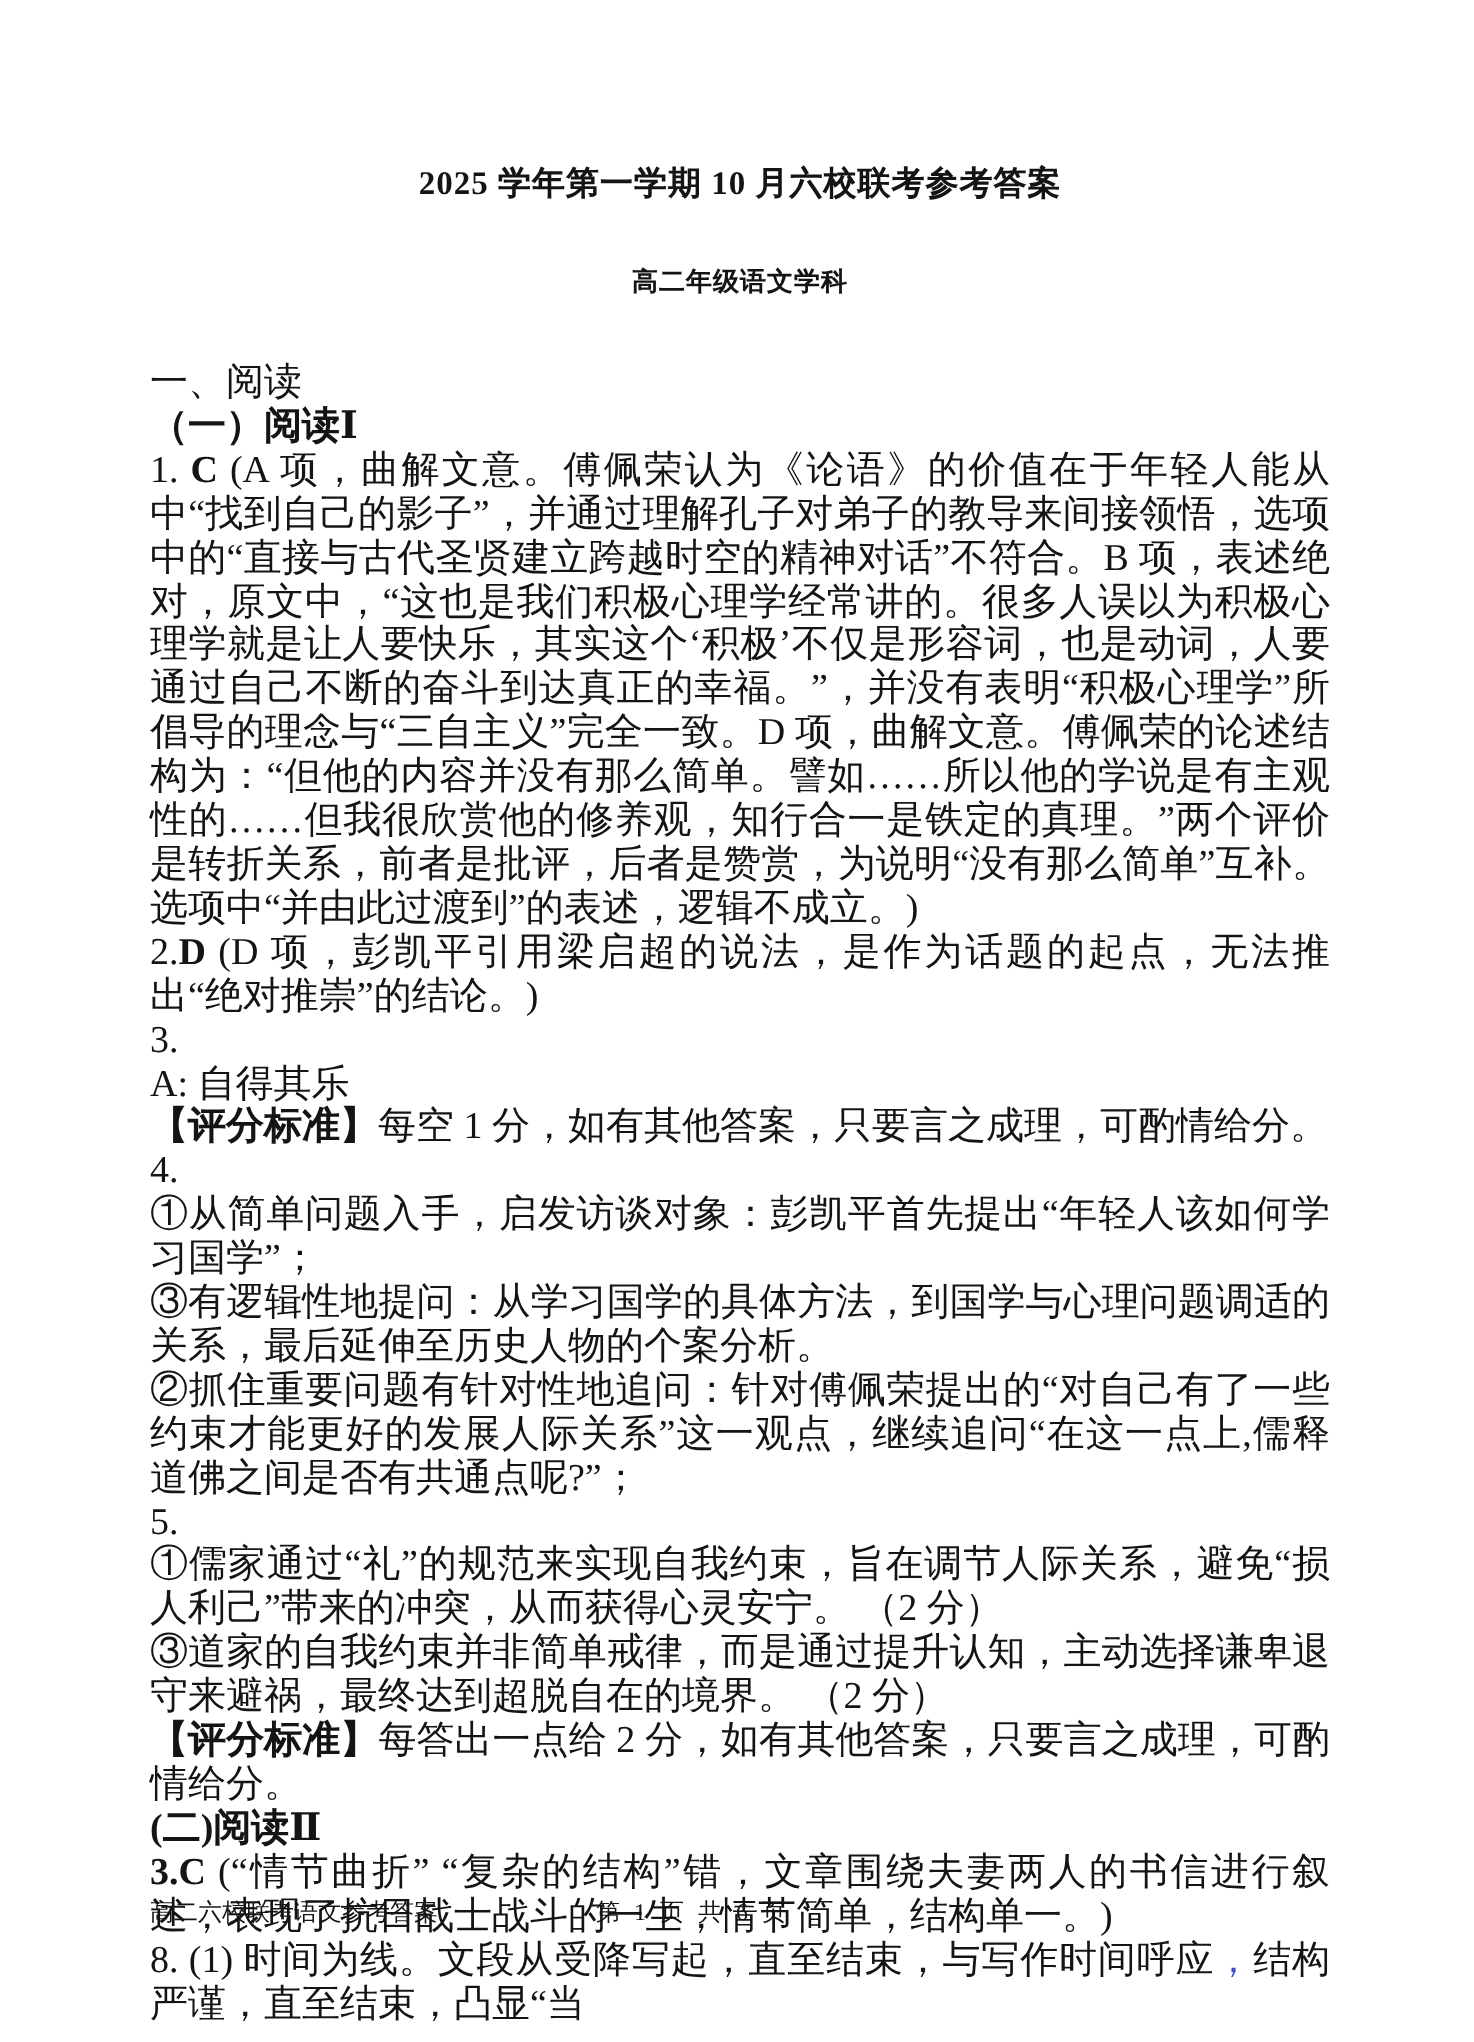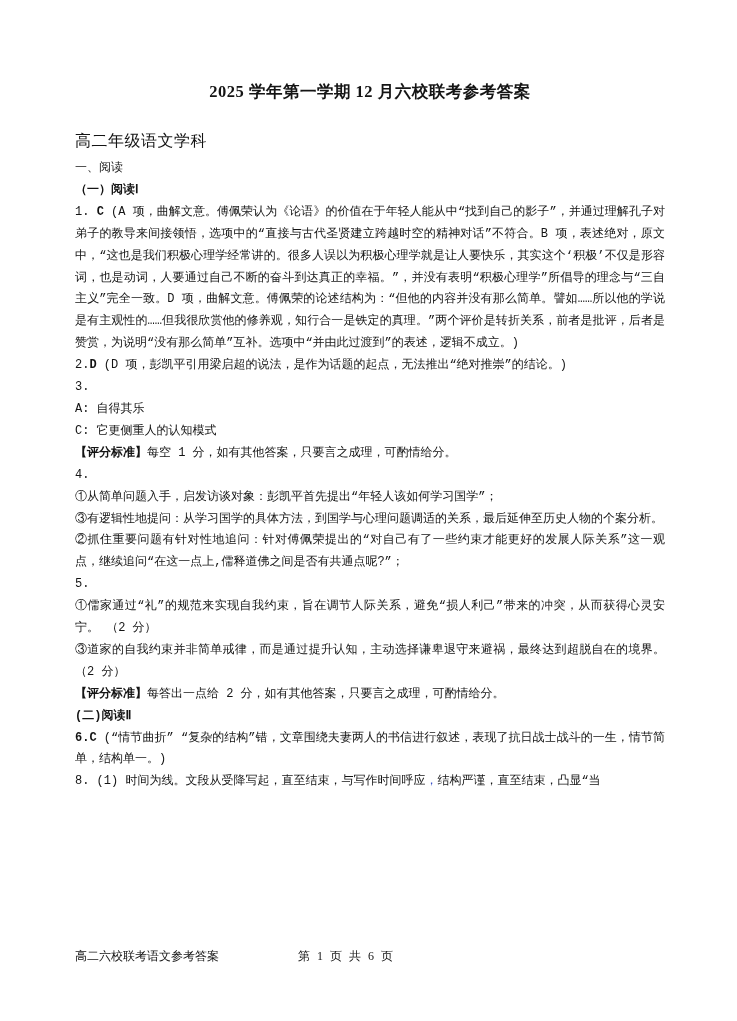--- a/index.html
+++ b/index.html
@@ -17,32 +17,32 @@
   .doc-title {
     margin: 0;
     text-align: center;
     font-size: 16.5px;
     font-weight: bold;
     line-height: 23px;
     letter-spacing: 0.5px;
   }
   .doc-subtitle {
     margin: 26px 0 0 0;
-    font-size: 16px;
-    font-weight: normal;
+    text-align: center;
+    font-size: 13px;
+    font-weight: bold;
     line-height: 23px;
     letter-spacing: 0.5px;
   }
   .content {
-    margin-top: 6px;
+    margin-top: 29px;
     width: 590px;
-    font-size: 12px;
+    font-size: 19px;
     line-height: 21.9px;
     text-align: justify;
-    font-family: Liberation Mono, monospace;
   }
   .content p { margin: 0; }
   .b { font-weight: bold; }
   .sub-heading { font-weight: bold; }
   .rubric-label { font-weight: bold; }
   .blue { color: #3a50c8; }
   .page-footer {
     position: absolute;
     left: 75px;
     top: 948px;
@@ -52,50 +52,49 @@
     display: flex;
     align-items: center;
   }
   .footer-center { margin-left: 79px; letter-spacing: 2px; }
 </style>
 </head>
 <body>
 
 <div class="page">
 
-  <h1 class="doc-title">2025 学年第一学期 12 月六校联考参考答案</h1>
+  <h1 class="doc-title">2025 学年第一学期 10 月六校联考参考答案</h1>
   <h2 class="doc-subtitle">高二年级语文学科</h2>
 
   <div class="content">
 
     <p>一、阅读</p>
     <p class="sub-heading">（一）阅读Ⅰ</p>
 
     <p><span>1. </span><span class="b">C</span><span> (A 项，曲解文意。傅佩荣认为《论语》的价值在于年轻人能从中“找到自己的影子”，并通过理解孔子对弟子的教导来间接领悟，选项中的“直接与古代圣贤建立跨越时空的精神对话”不符合。B 项，表述绝对，原文中，“这也是我们积极心理学经常讲的。很多人误以为积极心理学就是让人要快乐，其实这个‘积极’不仅是形容词，也是动词，人要通过自己不断的奋斗到达真正的幸福。”，并没有表明“积极心理学”所倡导的理念与“三自主义”完全一致。D 项，曲解文意。傅佩荣的论述结构为：“但他的内容并没有那么简单。譬如……所以他的学说是有主观性的……但我很欣赏他的修养观，知行合一是铁定的真理。”两个评价是转折关系，前者是批评，后者是赞赏，为说明“没有那么简单”互补。选项中“并由此过渡到”的表述，逻辑不成立。)</span></p>
 
     <p><span>2.</span><span class="b">D</span><span> (D 项，彭凯平引用梁启超的说法，是作为话题的起点，无法推出“绝对推崇”的结论。)</span></p>
 
     <p>3.</p>
     <p>A: 自得其乐</p>
-    <p>C: 它更侧重人的认知模式</p>
     <p><span class="rubric-label">【评分标准】</span><span>每空 1 分，如有其他答案，只要言之成理，可酌情给分。</span></p>
 
     <p>4.</p>
     <p>①从简单问题入手，启发访谈对象：彭凯平首先提出“年轻人该如何学习国学”；</p>
     <p>③有逻辑性地提问：从学习国学的具体方法，到国学与心理问题调适的关系，最后延伸至历史人物的个案分析。</p>
     <p>②抓住重要问题有针对性地追问：针对傅佩荣提出的“对自己有了一些约束才能更好的发展人际关系”这一观点，继续追问“在这一点上,儒释道佛之间是否有共通点呢?”；</p>
 
     <p>5.</p>
     <p>①儒家通过“礼”的规范来实现自我约束，旨在调节人际关系，避免“损人利己”带来的冲突，从而获得心灵安宁。 （2 分）</p>
     <p>③道家的自我约束并非简单戒律，而是通过提升认知，主动选择谦卑退守来避祸，最终达到超脱自在的境界。 （2 分）</p>
     <p><span class="rubric-label">【评分标准】</span><span>每答出一点给 2 分，如有其他答案，只要言之成理，可酌情给分。</span></p>
 
     <p class="sub-heading">(二)阅读Ⅱ</p>
 
-    <p><span class="b">6.C</span><span> (“情节曲折” “复杂的结构”错，文章围绕夫妻两人的书信进行叙述，表现了抗日战士战斗的一生，情节简单，结构单一。)</span></p>
+    <p><span class="b">3.C</span><span> (“情节曲折” “复杂的结构”错，文章围绕夫妻两人的书信进行叙述，表现了抗日战士战斗的一生，情节简单，结构单一。)</span></p>
 
 
     <p><span>8. (1) 时间为线。文段从受降写起，直至结束，与写作时间呼应</span><span class="blue">，</span><span>结构严谨，直至结束，凸显“当</span></p>
 
   </div>
 
   <div class="page-footer">
     <span class="footer-left">高二六校联考语文参考答案</span>
     <span class="footer-center">第 1 页 共 6 页</span>
   </div>

